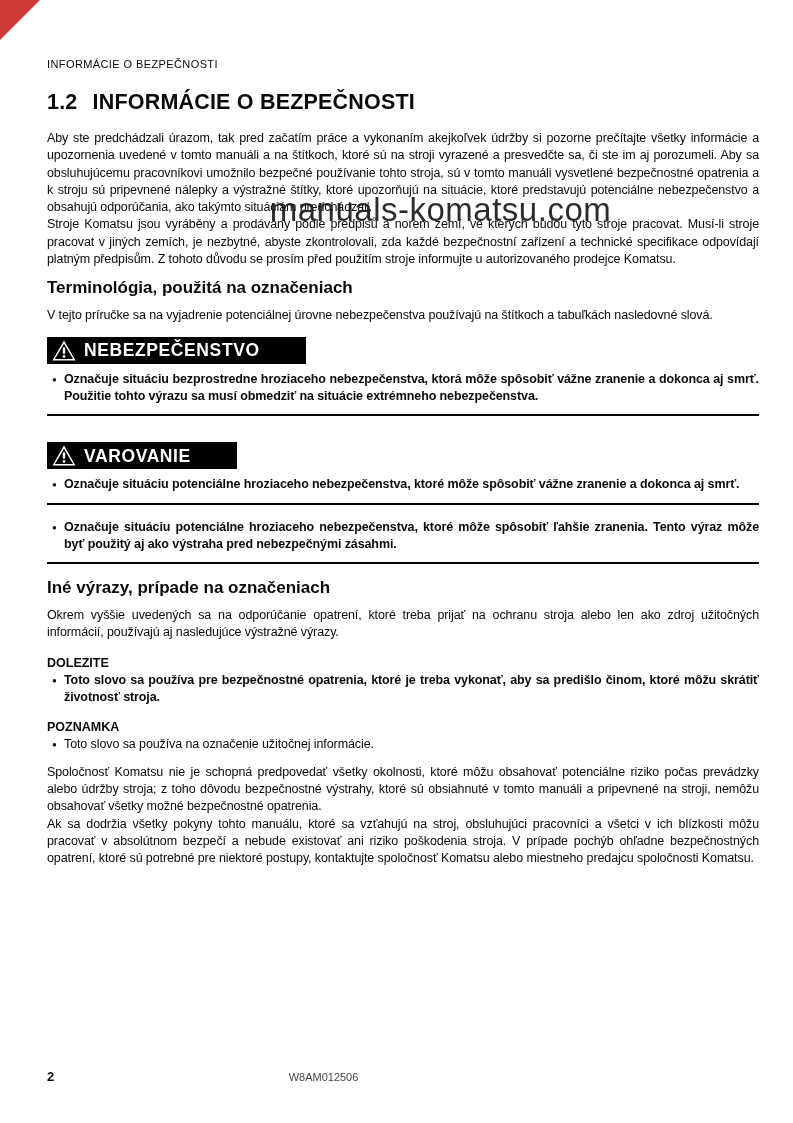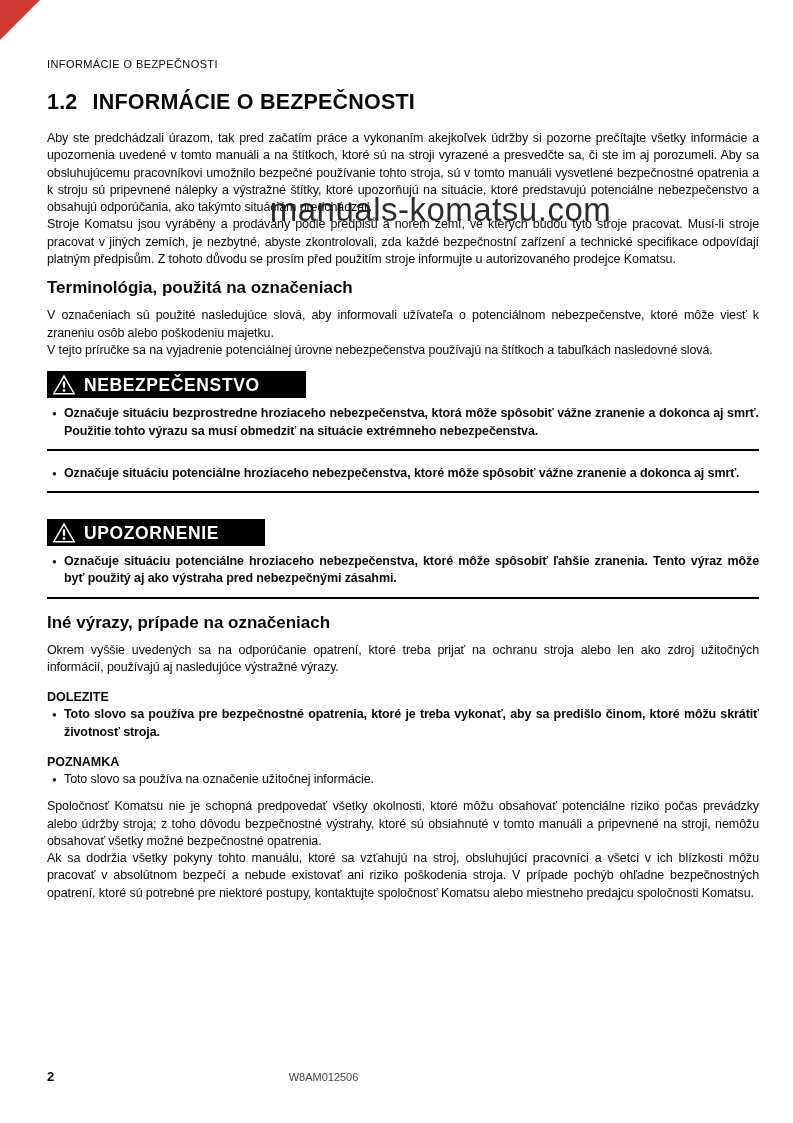--- a/index.html
+++ b/index.html
@@ -73,21 +73,20 @@
 
   <div class="content">
     <div class="running-header">INFORMÁCIE O BEZPEČNOSTI</div>
 
     <h1 class="page-title"><span class="num">1.2</span><span>INFORMÁCIE O BEZPEČNOSTI</span></h1>
 
     <p class="body">Aby ste predchádzali úrazom, tak pred začatím práce a vykonaním akejkoľvek údržby si pozorne prečítajte všetky informácie a upozornenia uvedené v tomto manuáli a na štítkoch, ktoré sú na stroji vyrazené a presvedčte sa, či ste im aj porozumeli. Aby sa obsluhujúcemu pracovníkovi umožnilo bezpečné používanie tohto stroja, sú v tomto manuáli vysvetlené bezpečnostné opatrenia a k stroju sú pripevnené nálepky a výstražné štítky, ktoré upozorňujú na situácie, ktoré predstavujú potenciálne nebezpečenstvo a obsahujú odporúčania, ako takýmto situáciám predchádzať.</p>
     <p class="body">Stroje Komatsu jsou vyráběny a prodávány podle předpisů a norem zemí, ve kterých budou tyto stroje pracovat. Musí-li stroje pracovat v jiných zemích, je nezbytné, abyste zkontrolovali, zda každé bezpečnostní zařízení a technické specifikace odpovídají platným předpisům. Z tohoto důvodu se prosím před použitím stroje informujte u autorizovaného prodejce Komatsu.</p>
 
     <h2 class="sub">Terminológia, použitá na označeniach</h2>
-    <p class="body">V označeniach sú použité nasledujúce slová, aby informovali užívateľa o potenciálnom nebezpečenstve, ktoré môže viesť k zraneniu osôb alebo poškodeniu majetku.</p>
     <p class="body">V tejto príručke sa na vyjadrenie potenciálnej úrovne nebezpečenstva používajú na štítkoch a tabuľkách nasledovné slová.</p>
 
     <div class="banner-wrap">
       <div class="warn-banner">
         <span class="warn-icon">
           <svg width="24" height="21" viewBox="0 0 100 88" aria-hidden="true">
             <polygon points="50,2 98,86 2,86" fill="#ffffff"></polygon>
             <polygon points="50,16 88,80 12,80" fill="#000000"></polygon>
             <rect x="45" y="30" width="10" height="28" rx="4" fill="#ffffff"></rect>
             <circle cx="50" cy="69" r="6" fill="#ffffff"></circle>
@@ -95,39 +94,39 @@
         </span>
         <span class="warn-label">NEBEZPEČENSTVO</span>
       </div>
     </div>
     <div class="bullet">
       <span class="marker"></span>
       <p class="body b">Označuje situáciu bezprostredne hroziaceho nebezpečenstva, ktorá môže spôsobiť vážne zranenie a dokonca aj smrť. Použitie tohto výrazu sa musí obmedziť na situácie extrémneho nebezpečenstva.</p>
     </div>
     <div class="rule"></div>
 
-    <div class="bullet">
-      <span class="marker"></span>
-      <p class="body b">Označuje situáciu potenciálne hroziaceho nebezpečenstva, ktoré môže spôsobiť vážne zranenie a dokonca aj smrť.</p>
-    </div>
-    <div class="rule"></div>
-
     <div class="banner-wrap">
       <div class="warn-banner">
         <span class="warn-icon">
           <svg width="24" height="21" viewBox="0 0 100 88" aria-hidden="true">
             <polygon points="50,2 98,86 2,86" fill="#ffffff"></polygon>
             <polygon points="50,16 88,80 12,80" fill="#000000"></polygon>
             <rect x="45" y="30" width="10" height="28" rx="4" fill="#ffffff"></rect>
             <circle cx="50" cy="69" r="6" fill="#ffffff"></circle>
           </svg>
         </span>
-        <span class="warn-label">UPOZORNENIE</span>
+        <span class="warn-label">VAROVANIE</span>
       </div>
     </div>
+    <div class="bullet">
+      <span class="marker"></span>
+      <p class="body b">Označuje situáciu potenciálne hroziaceho nebezpečenstva, ktoré môže spôsobiť vážne zranenie a dokonca aj smrť.</p>
+    </div>
+    <div class="rule"></div>
+
     <div class="bullet">
       <span class="marker"></span>
       <p class="body b">Označuje situáciu potenciálne hroziaceho nebezpečenstva, ktoré môže spôsobiť ľahšie zranenia. Tento výraz môže byť použitý aj ako výstraha pred nebezpečnými zásahmi.</p>
     </div>
     <div class="rule"></div>
 
     <h2 class="sub">Iné výrazy, prípade na označeniach</h2>
     <p class="body">Okrem vyššie uvedených sa na odporúčanie opatrení, ktoré treba prijať na ochranu stroja alebo len ako zdroj užitočných informácií, používajú aj nasledujúce výstražné výrazy.</p>
 
     <h3 class="mini">DOLEZITE</h3>

